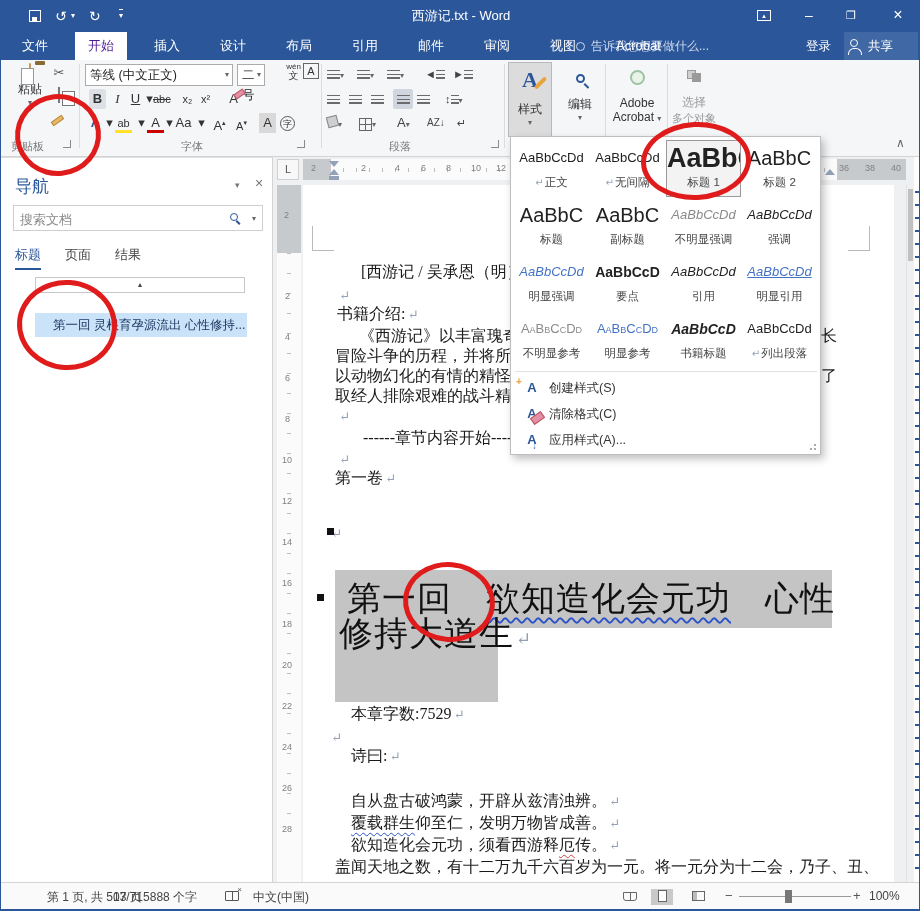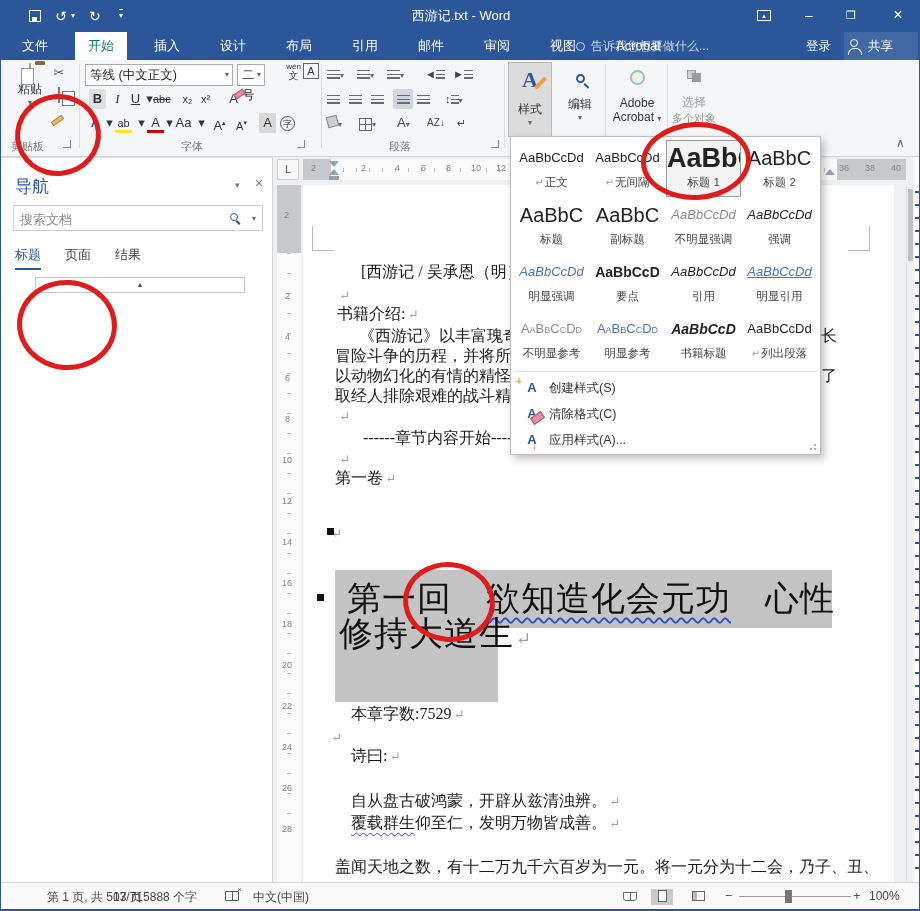--- a/index.html
+++ b/index.html
@@ -12,21 +12,21 @@
   .titlebar{left:0;top:0;width:920px;height:32px;background:#2b579a;color:#fff;}
   .qat-ic{position:absolute;color:#fff;font-size:14px;line-height:32px;cursor:default;}
   .floppy{left:28px;top:10px;width:12px;height:12px;border:1.4px solid #fff;}
   .floppy i{position:absolute;left:2px;bottom:0;width:5px;height:4px;background:#fff;display:block;}
   .titletext{left:0;top:0;width:920px;text-align:center;line-height:32px;font-size:13px;color:#fff;}
   .winbtn{position:absolute;top:0;height:32px;line-height:30px;text-align:center;color:#fff;font-size:14px;}
   .ribdisp{left:756px;top:10px;width:14px;height:11px;border:1.2px solid #fff;color:#fff;font-size:7px;line-height:9px;text-align:center;}
   
   .tabrow{left:0;top:32px;width:920px;height:28px;background:#2b579a;}
   .rtab{position:absolute;top:0;height:28px;line-height:28px;padding:0 13px;color:#fff;font-size:13px;}
-  .rtab.active{background:#fff;color:#0f766e;}
+  .rtab.active{background:#fff;color:#4c1d95;}
   .tellme{position:absolute;left:575px;top:0;height:28px;line-height:28px;color:#cfd9ec;font-size:12px;}
   .bulb{display:inline-block;width:9px;height:9px;border:1.4px solid #cfd9ec;border-radius:50%;margin-right:6px;vertical-align:-1px;}
   .signin{position:absolute;left:805px;top:0;line-height:28px;color:#fff;font-size:12.5px;}
   .share{position:absolute;left:843px;top:0;width:74px;height:28px;line-height:28px;color:#fff;font-size:12.5px;background:rgba(255,255,255,.10);padding-left:24px;}
   .person{position:absolute;left:6px;top:7px;width:8px;height:8px;border:1.4px solid #fff;border-radius:50%;}
   .person:after{content:"";position:absolute;left:-3px;top:8px;width:12px;height:6px;border:1.4px solid #fff;border-bottom:none;border-radius:6px 6px 0 0;}
   
   .ribbon{left:0;top:60px;width:920px;height:97px;background:#f5f6f7;border-bottom:1px solid #d4d4d4;font-size:12px;color:#333;}
   .gsep{position:absolute;top:4px;height:84px;width:1px;background:#dcdcdc;}
   .glabel{position:absolute;top:79px;font-size:11px;color:#7a7a7a;}
@@ -288,20 +288,21 @@
       <span class="ph">搜索文档</span>
       <span class="mag2"></span>
       <span class="sdd">▾</span>
     </div>
     <div id="navtabs">
         <span class="navtab active" style="left: 14px;">标题</span>
         <span class="navtab" style="left: 64px;">页面</span>
         <span class="navtab" style="left: 114px;">结果</span>
       </div>
     <div class="navstrip">▴</div>
+    <div class="navitem">第一回 灵根育孕源流出 心性修持...</div>
   </div>
 
   <div class="abs docarea">
     <div class="tabsel">L</div>
     <div class="hruler" id="hruler">
       <div class="mz" style="left:0;width:28px;"></div>
       <div class="mz" style="left:534px;width:69px;"></div>
       <div class="ticks"></div>
       <span class="tri-d" style="left:26px;top:2px;"></span>
       <span class="tri-u" style="left:26px;top:10px;"></span>
@@ -362,20 +363,21 @@
         <div class="docline" style="left: 34px; top: 222px;"><span class="pil">↵</span></div>
         <div class="docline" style="left: 60px; top: 243px;"><span>------章节内容开始------</span></div>
         <div class="docline" style="left: 34px; top: 265px;"><span class="pil">↵</span></div>
         <div class="docline" style="left: 32px; top: 283px;"><span>第一卷</span><span class="pil">↵</span></div>
         <div class="docline" style="left: 26px; top: 339px;"><span class="sqbul" style="left: -2px; top: 4px;"></span><span class="pil">↵</span></div>
         <div class="docline" style="left: 48px; top: 519px;"><span>本章字数:7529</span><span class="pil">↵</span></div>
         <div class="docline" style="left: 26px; top: 543px;"><span class="pil">↵</span></div>
         <div class="docline" style="left: 48px; top: 561px;"><span>诗曰:</span><span class="pil">↵</span></div>
         <div class="docline" style="left: 48px; top: 606px;"><span>自从盘古破鸿蒙，开辟从兹清浊辨。</span><span class="pil">↵</span></div>
         <div class="docline" style="left: 48px; top: 628px;"><span class="wavyb">覆载群生</span><span>仰至仁，发明万物皆成善。</span><span class="pil">↵</span></div>
+        <div class="docline" style="left: 48px; top: 650px;"><span>欲知造化会元功，须看西游释</span><span class="wavyr">厄</span><span>传。</span><span class="pil">↵</span></div>
         <div class="docline" style="left: 32px; top: 672px;"><span>盖闻天地之数，有十二万九千六百岁为一元。将一元分为十二会，乃子、丑、</span></div>
       </div>
     <div class="vsb">
         <div class="thumb"></div>
       </div>
     <div class="marks" id="sbmarks">
         <i style="top: 34px;"></i>
         <i style="top: 47px;"></i>
         <i style="top: 60px;"></i>
         <i style="top: 73px;"></i>

